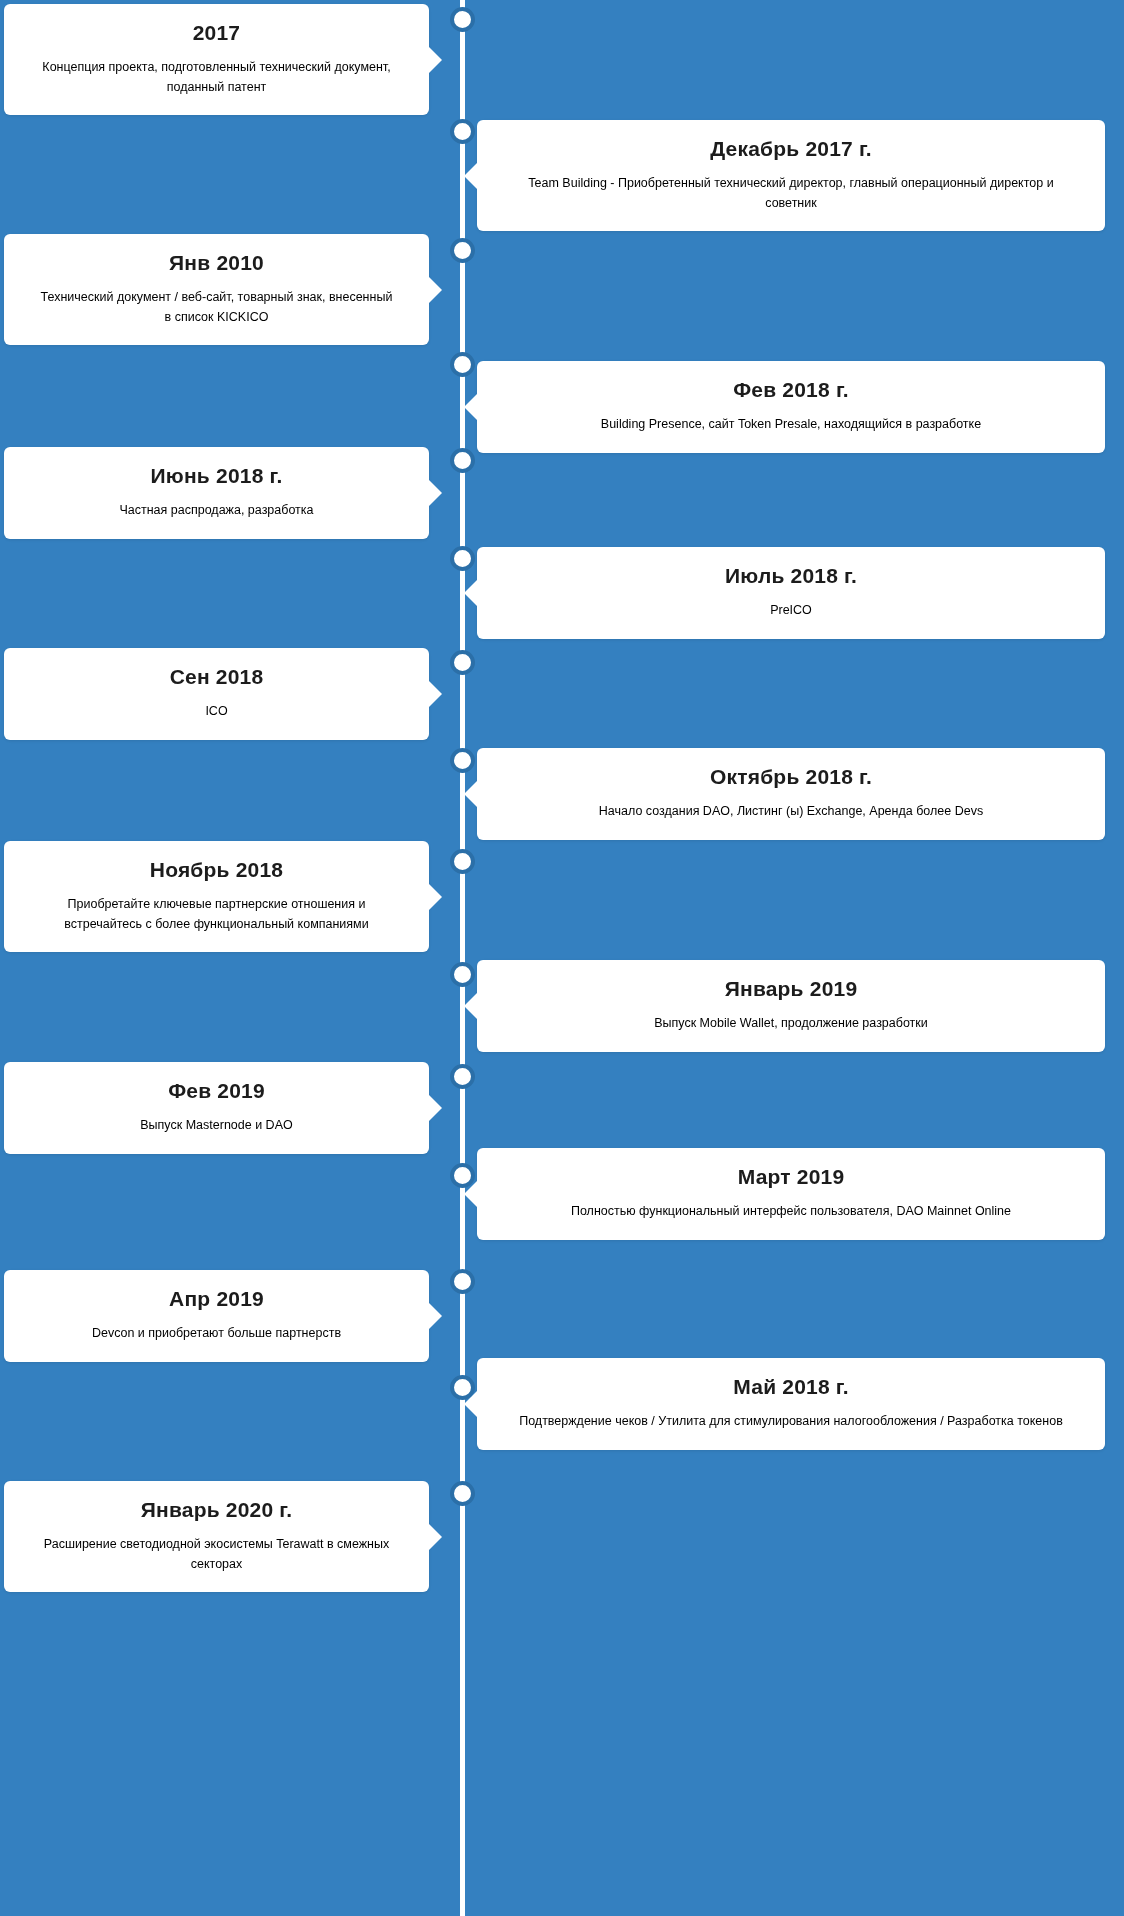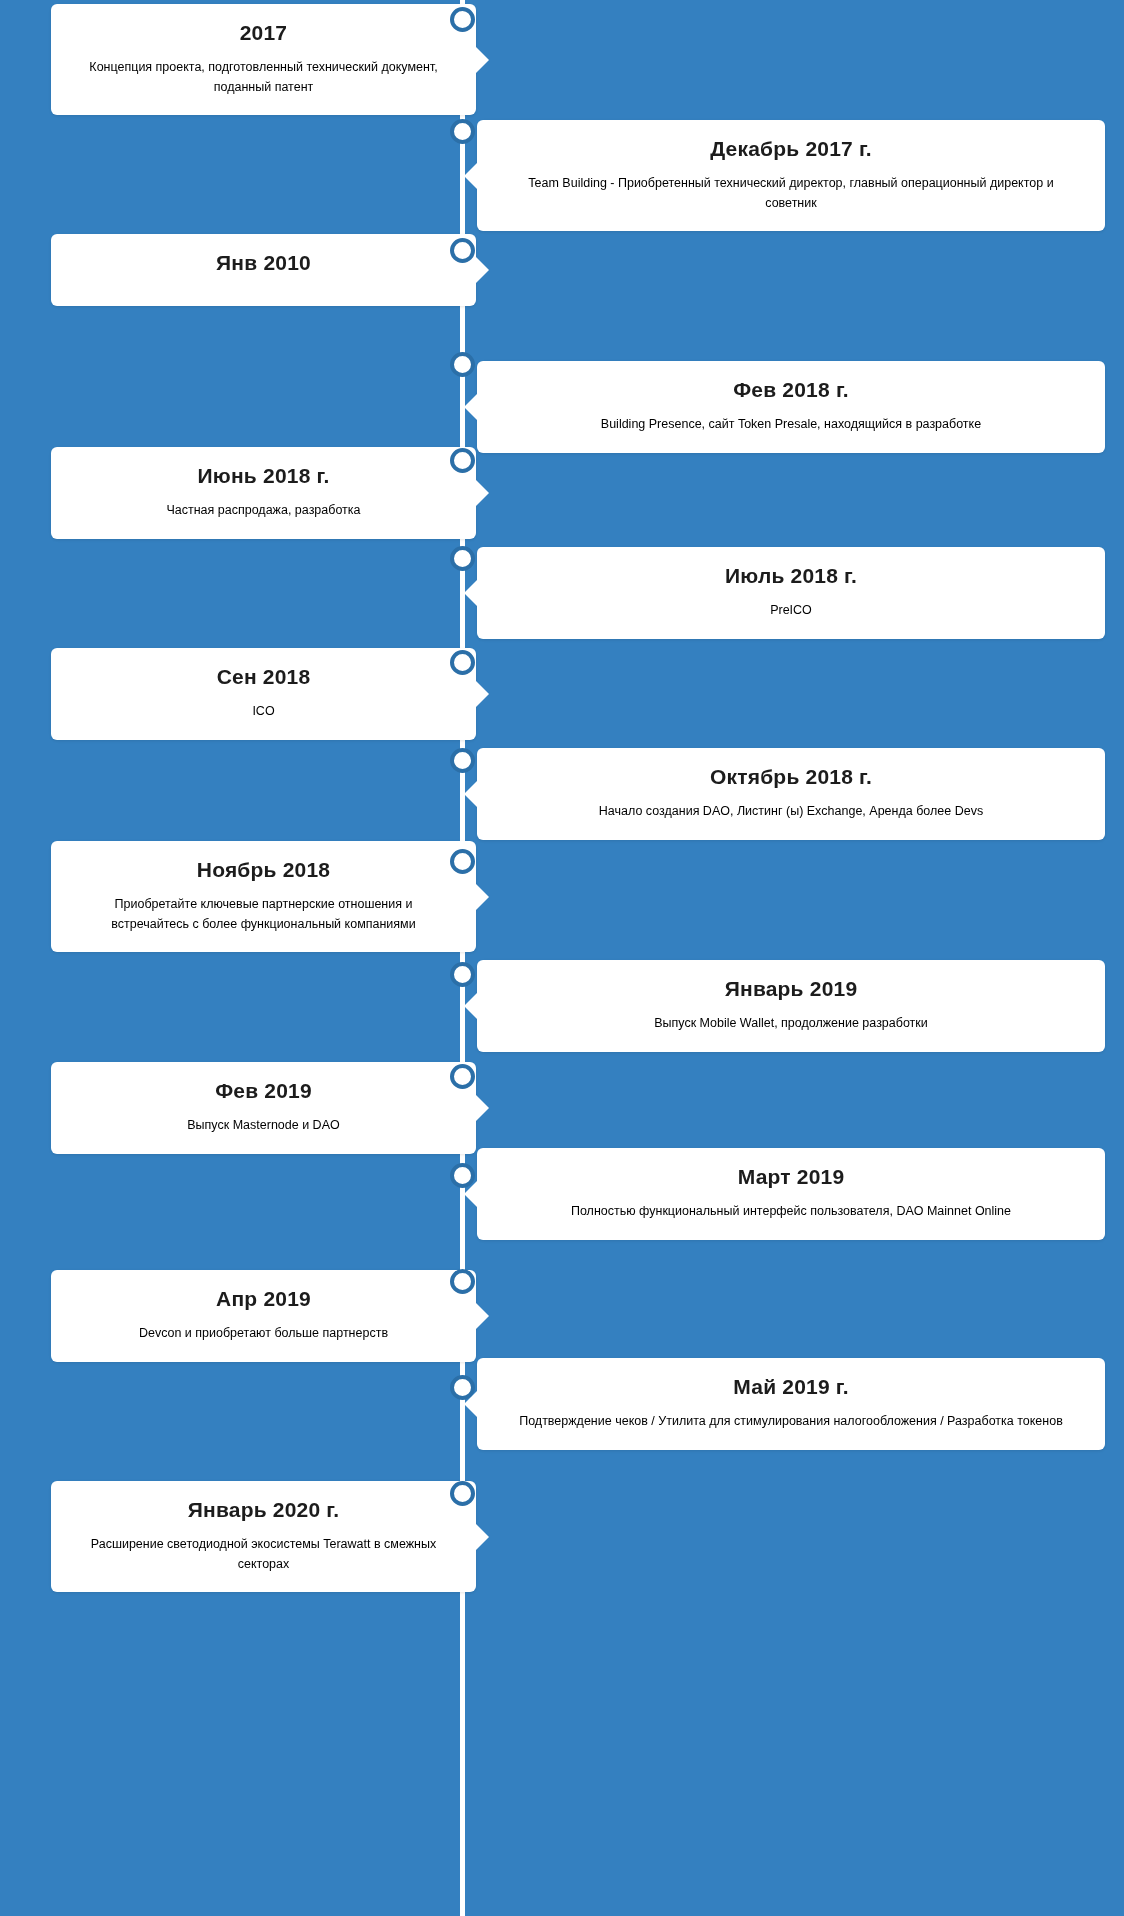--- a/index.html
+++ b/index.html
@@ -39,21 +39,21 @@
   }
   
   .card {
     position: absolute;
     background: #ffffff;
     border-radius: 6px;
     padding: 16px 22px 18px 22px;
     box-shadow: 0 1px 3px rgba(0,0,0,0.10);
     z-index: 2;
   }
-  .card.left  { left: 4px;   width: 425px; text-align: center; margin-left: 47px; }
+  .card.left  { left: 4px;   width: 425px; text-align: center; }
   .card.right { left: 477px; width: 628px; text-align: center; }
 
   
   .card.left::after {
     content: "";
     position: absolute;
     right: -13px;
     top: 50%;
     transform: translateY(-50%);
     width: 0; height: 0;
@@ -114,20 +114,21 @@
       <div class="card left" style="top: 4px;">
         <div class="card-title">2017</div>
         <div class="card-desc">Концепция проекта, подготовленный технический документ, поданный патент</div>
       </div>
       <div class="card right" style="top: 120px;">
         <div class="card-title">Декабрь 2017 г.</div>
         <div class="card-desc">Team Building - Приобретенный технический директор, главный операционный директор и советник</div>
       </div>
       <div class="card left" style="top: 234px;">
         <div class="card-title">Янв 2010</div>
+        <div class="card-desc">Технический документ / веб-сайт, товарный знак, внесенный в список KICKICO</div>
       </div>
       <div class="card right" style="top: 361px;">
         <div class="card-title">Фев 2018 г.</div>
         <div class="card-desc">Building Presence, сайт Token Presale, находящийся в разработке</div>
       </div>
       <div class="card left" style="top: 447px;">
         <div class="card-title">Июнь 2018 г.</div>
         <div class="card-desc">Частная распродажа, разработка</div>
       </div>
       <div class="card right" style="top: 547px;">
@@ -156,21 +157,21 @@
       </div>
       <div class="card right" style="top: 1148px;">
         <div class="card-title">Март 2019</div>
         <div class="card-desc">Полностью функциональный интерфейс пользователя, DAO Mainnet Online</div>
       </div>
       <div class="card left" style="top: 1270px;">
         <div class="card-title">Апр 2019</div>
         <div class="card-desc">Devcon и приобретают больше партнерств</div>
       </div>
       <div class="card right" style="top: 1358px;">
-        <div class="card-title">Май 2019 г.</div>
+        <div class="card-title">Май 2018 г.</div>
         <div class="card-desc">Подтверждение чеков / Утилита для стимулирования налогообложения / Разработка токенов</div>
       </div>
       <div class="card left" style="top: 1481px;">
         <div class="card-title">Январь 2020 г.</div>
         <div class="card-desc">Расширение светодиодной экосистемы Terawatt в смежных секторах</div>
       </div>
     </div>
 </div>
 
 </body></html>

